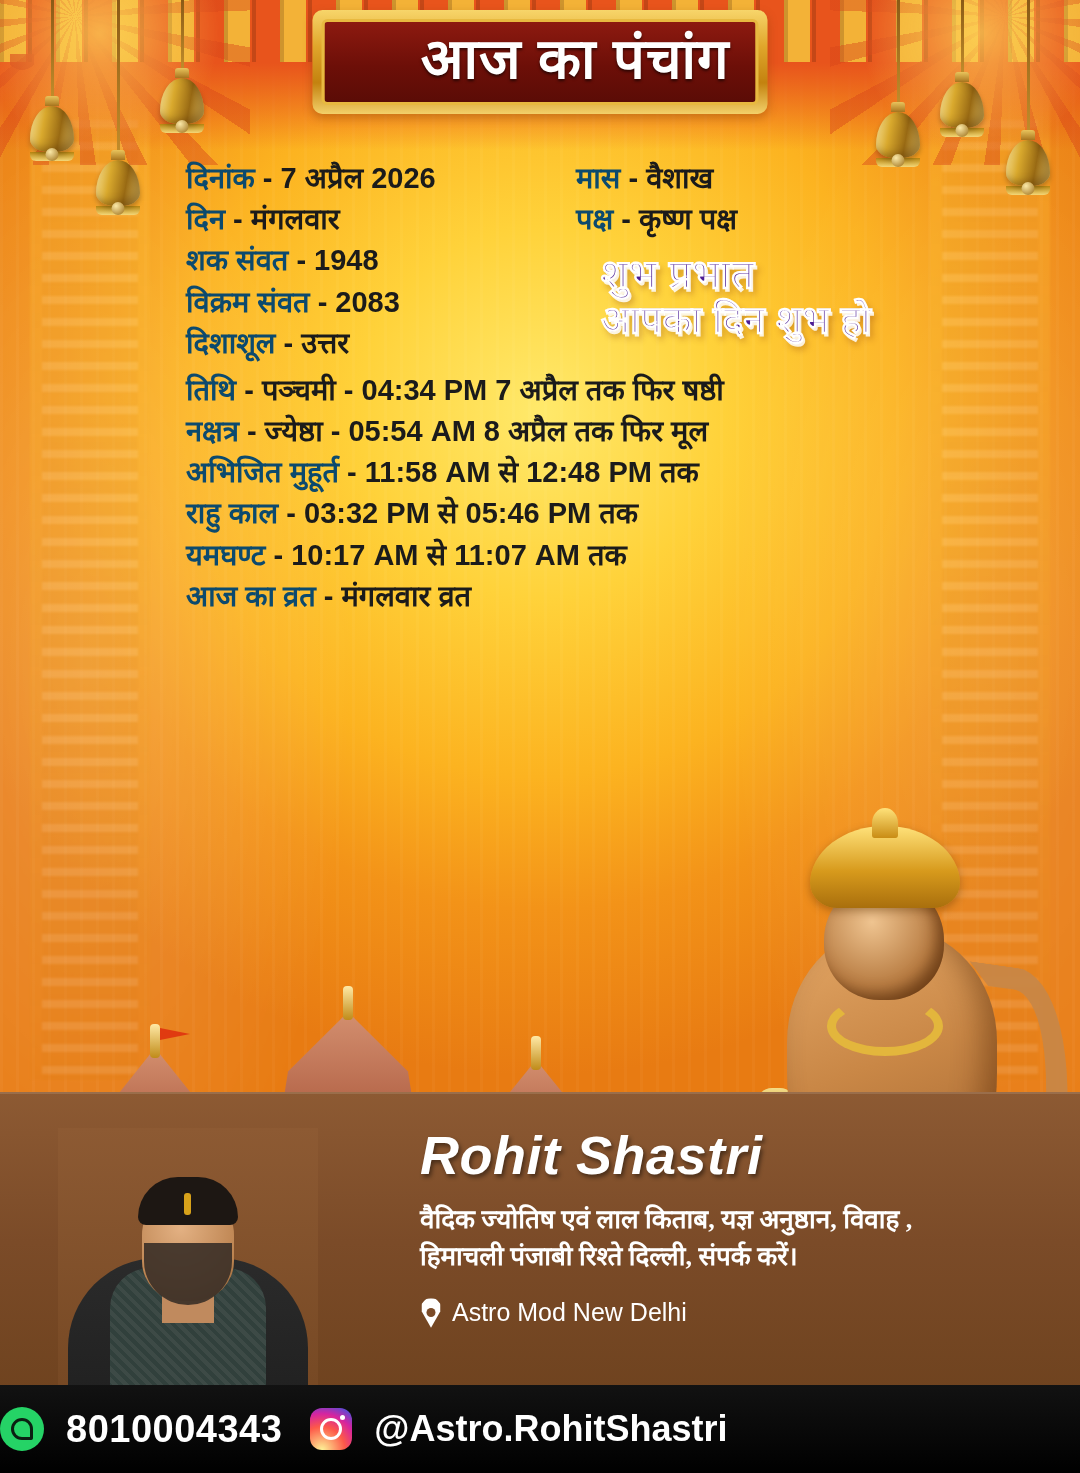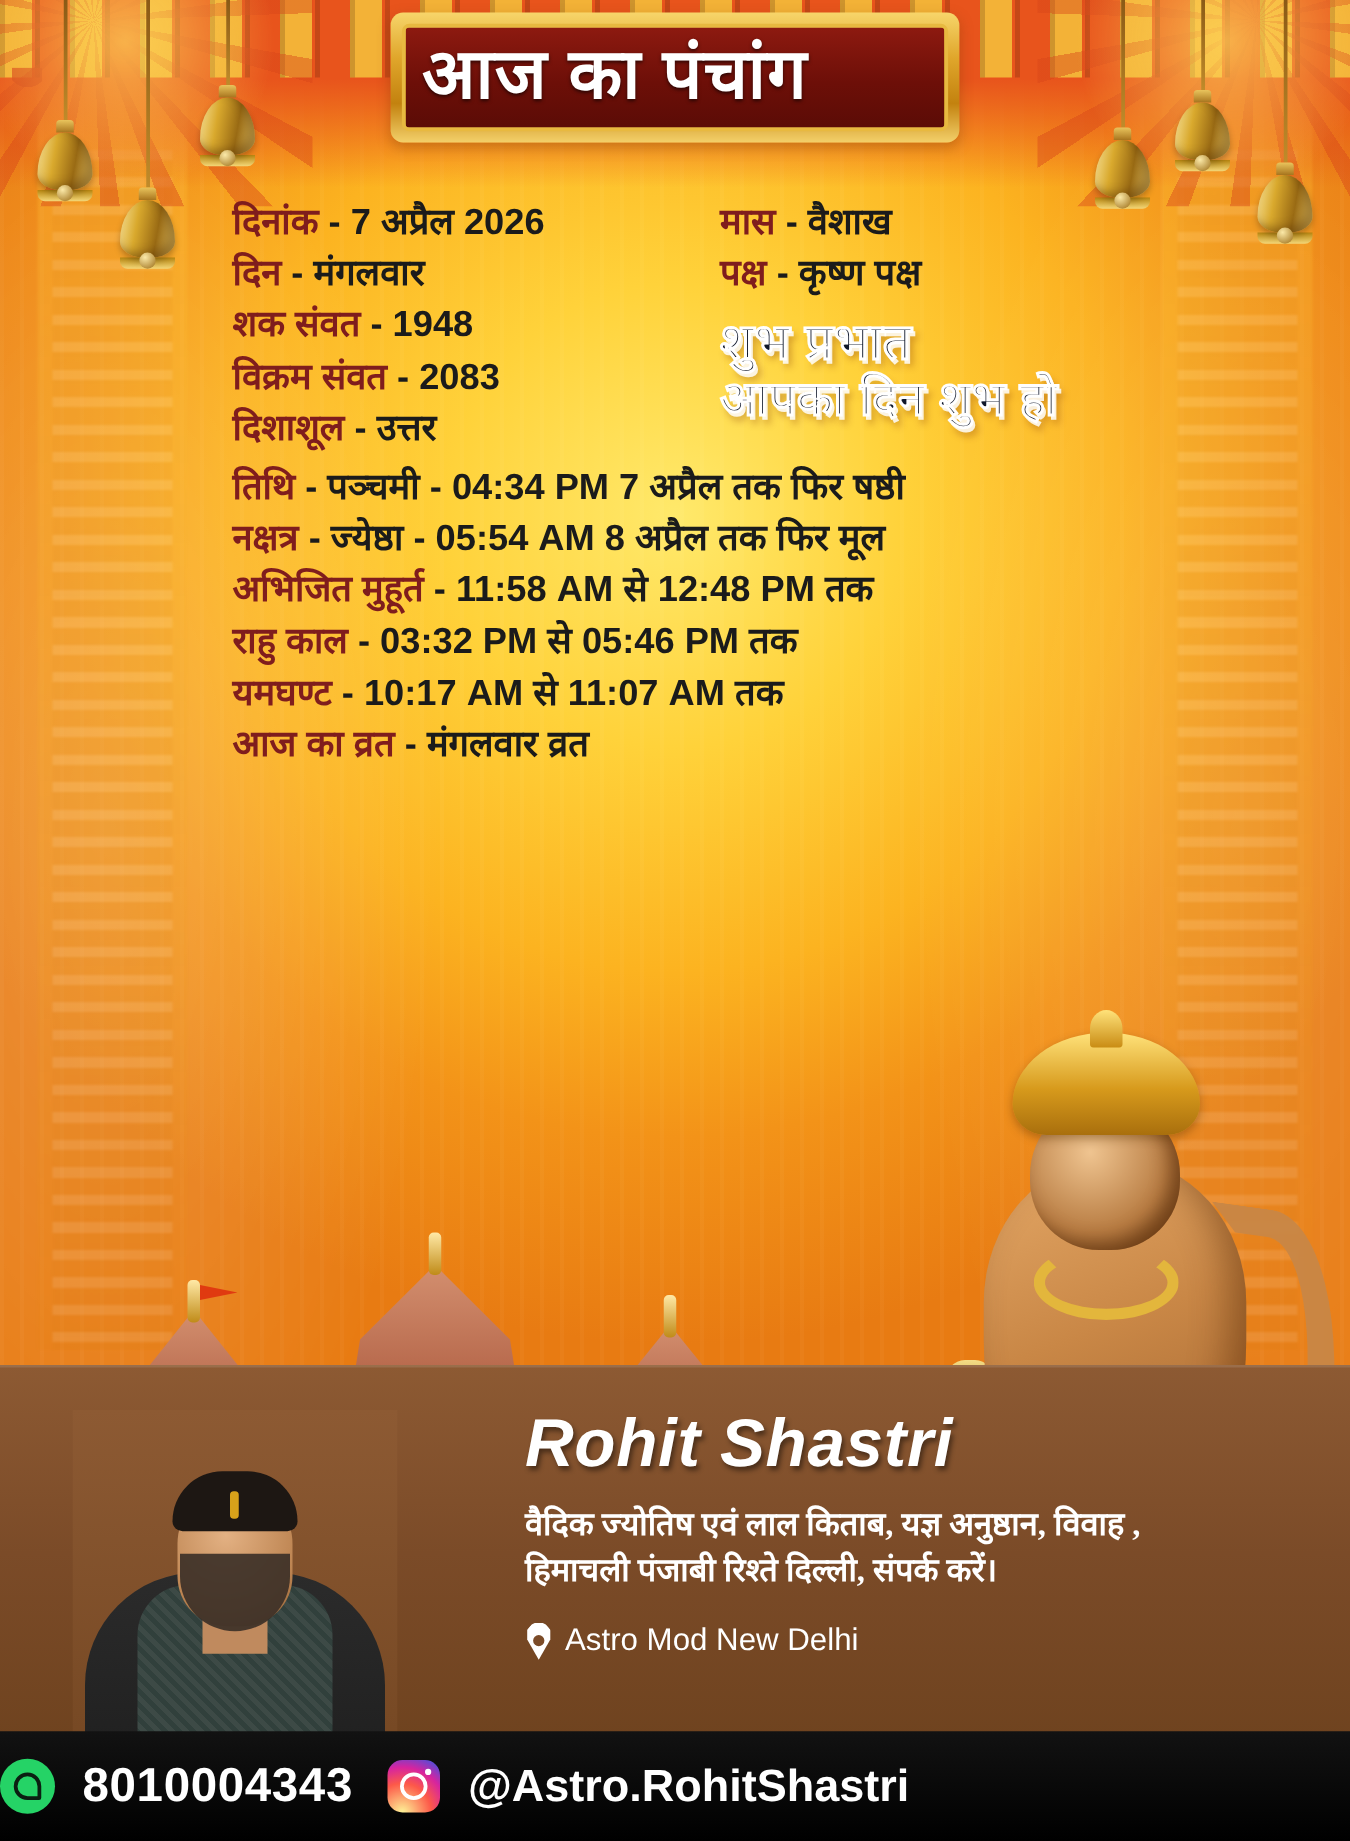--- a/index.html
+++ b/index.html
@@ -150,22 +150,22 @@
     width: 455px;
     padding: 9px;
     background: linear-gradient(180deg, #f7d56a 0%, #e0a62b 35%, #c3820f 70%, #f3d06a 100%);
     border-radius: 10px;
     box-shadow: 0 4px 10px rgba(120,60,0,.35);
   }
   .title-inner {
     background: linear-gradient(180deg, #8d1a10 0%, #6d0f08 55%, #5b0c06 100%);
     border: 3px solid #e8b940;
     border-radius: 6px;
-    padding: 6px 13px 12px;
-    text-align: left;
+    padding: 6px 26px 12px;
+    text-align: right;
   }
   .title-text {
     font-family: "Liberation Sans", sans-serif;
     font-size: 56px;
     font-weight: bold;
     color: #ffffff;
     letter-spacing: 1px;
     line-height: 1.1;
     text-shadow: 0 2px 3px rgba(0,0,0,.6);
   }
@@ -183,35 +183,36 @@
   }
   .col-left { width: 390px; }
   .col-right { width: 380px; }
   .line {
     font-size: 29px;
     line-height: 1.42;
     color: #1b1b1b;
     font-weight: bold;
     white-space: nowrap;
   }
-  .line .lbl { color: #7f1d1d; }
+  .line .lbl { color: #0c4a6e; }
   .rows-wide .line { font-size: 29px; }
 
   
   .greeting {
     margin-top: 10px;
   }
   .greeting div {
     font-size: 40px;
     font-weight: bold;
-    color: #0f172a;
+    color: #4c1d95;
     -webkit-text-stroke: 1.2px #ffffff;
     text-shadow: 2px 3px 0 rgba(255,255,255,.85), 4px 6px 6px rgba(120,40,0,.35);
     line-height: 1.2;
     letter-spacing: .5px;
+    margin-left: 25px;
   }
   .greeting div:nth-child(2) { font-size: 38px; }
 
   
   .hanuman {
     position: absolute;
     right: 18px;
     bottom: 85px;
     width: 330px;
     height: 570px;

